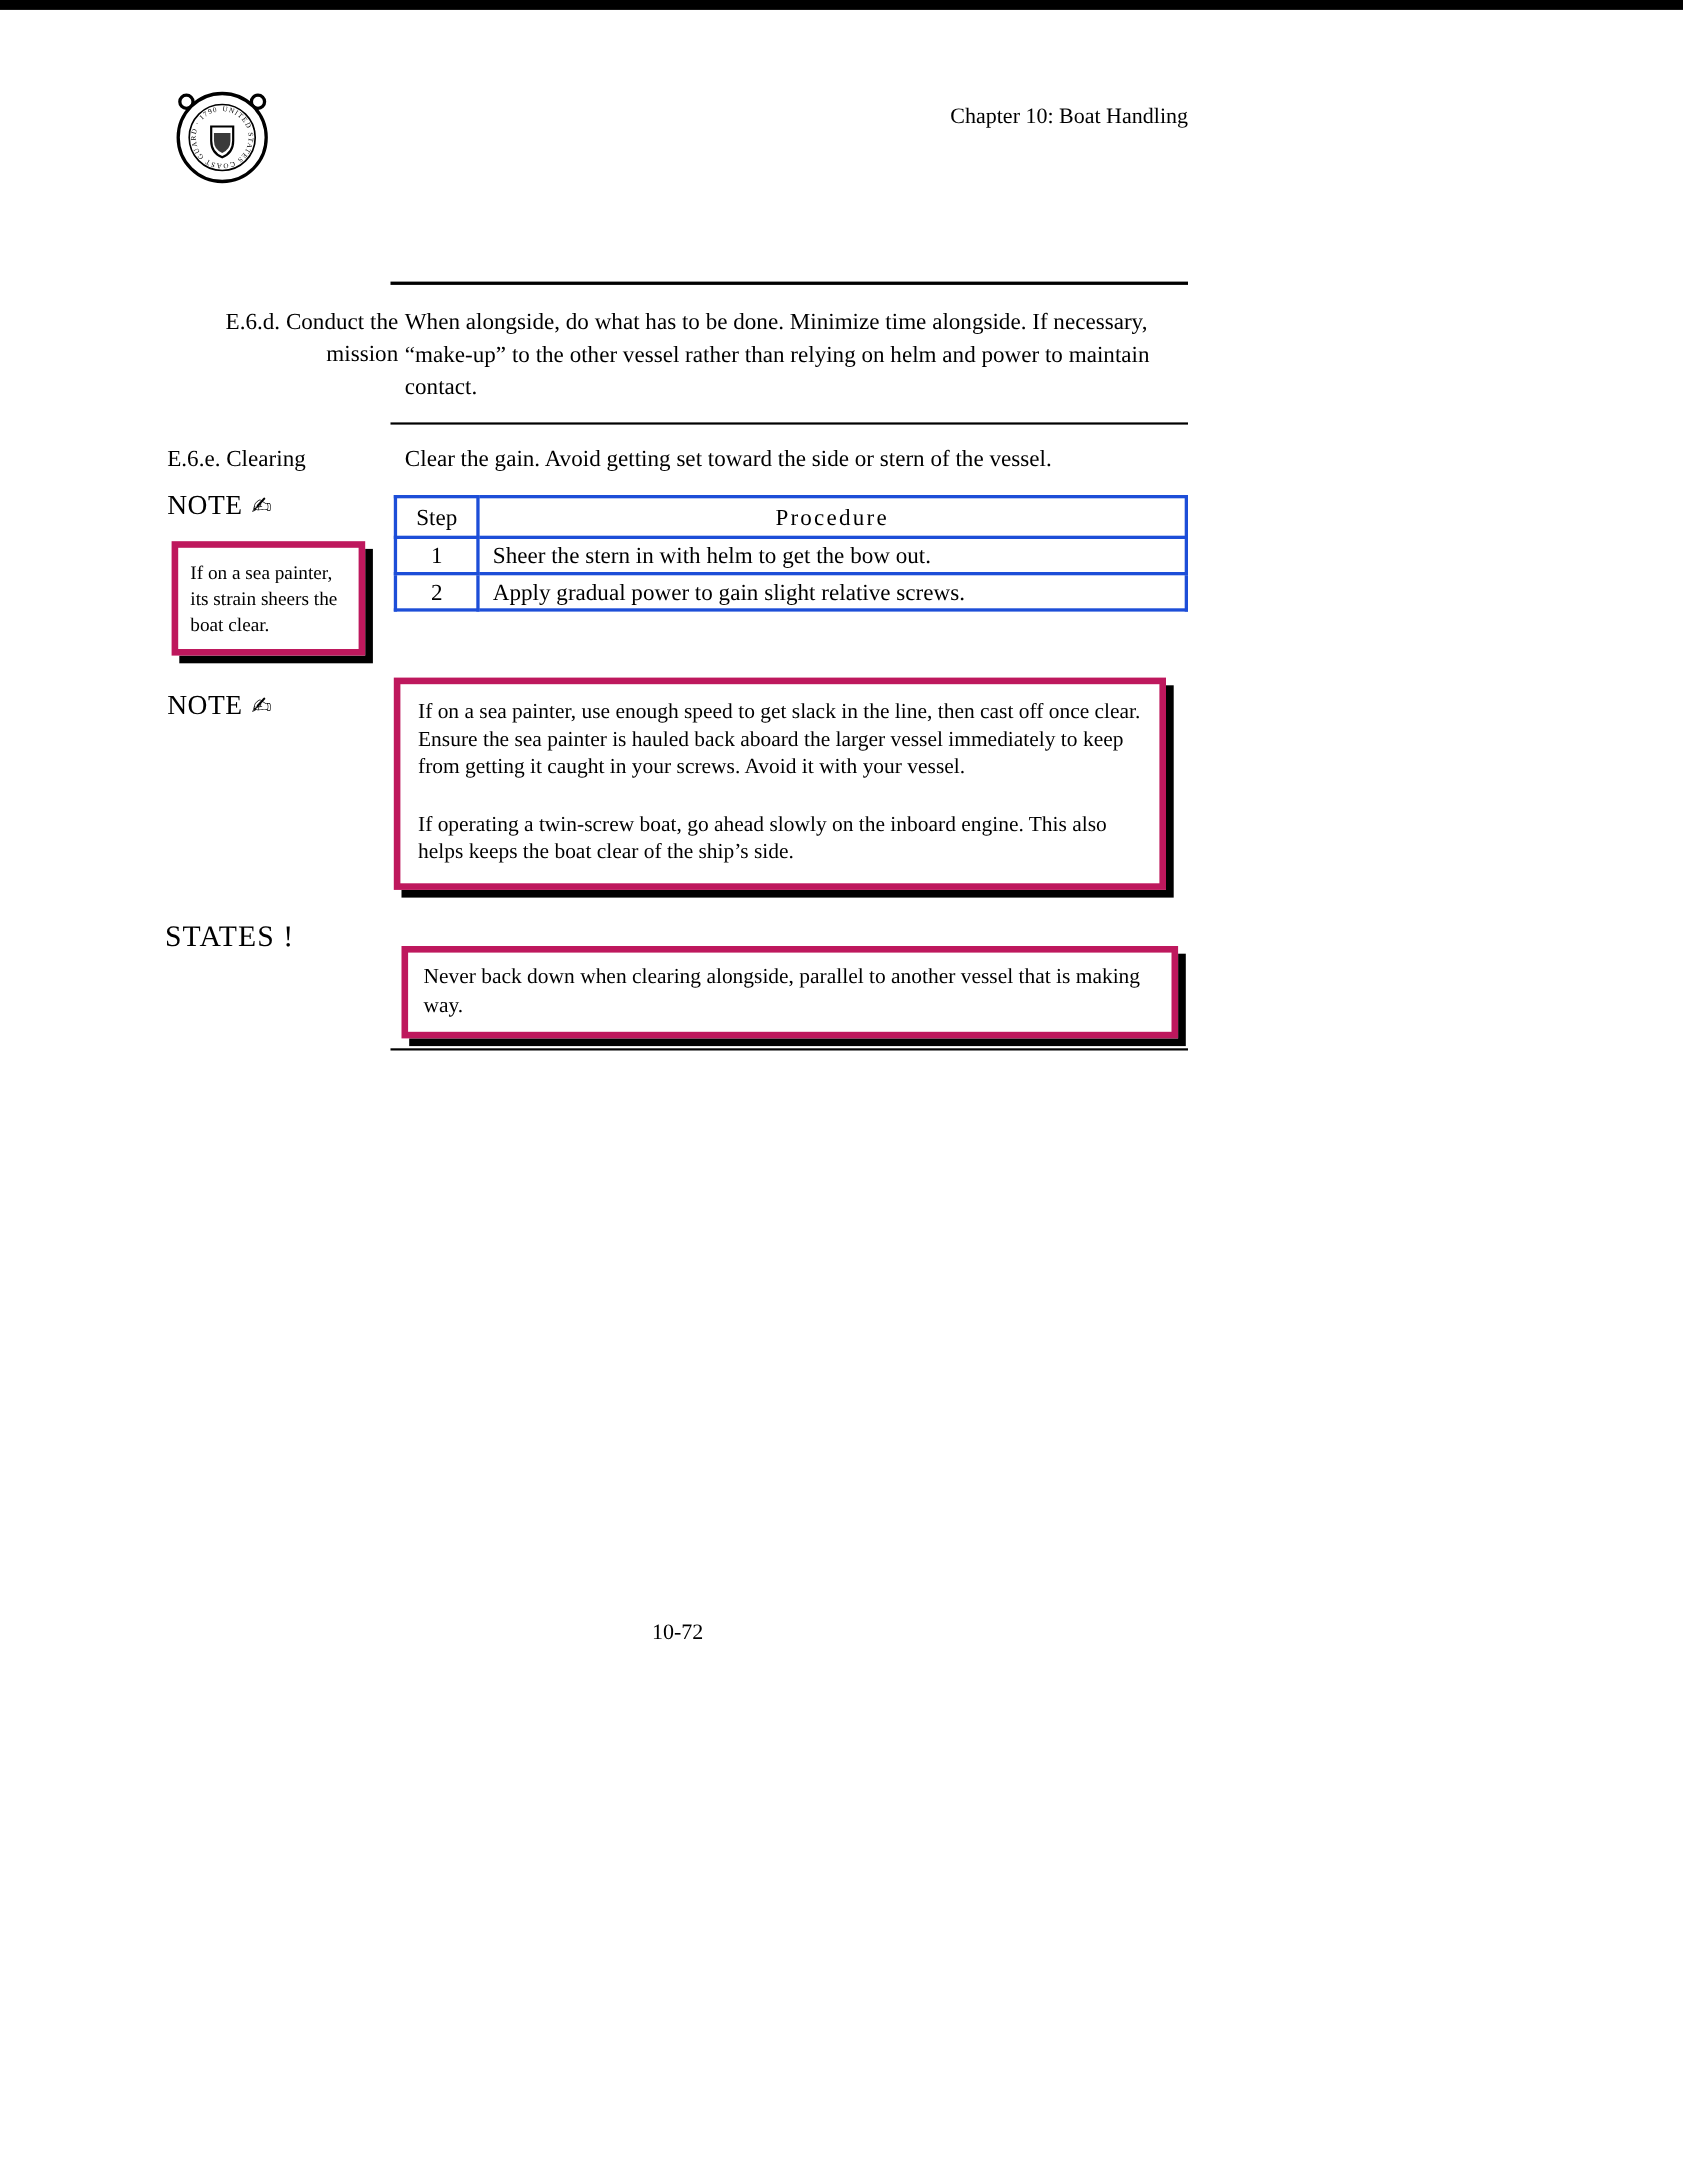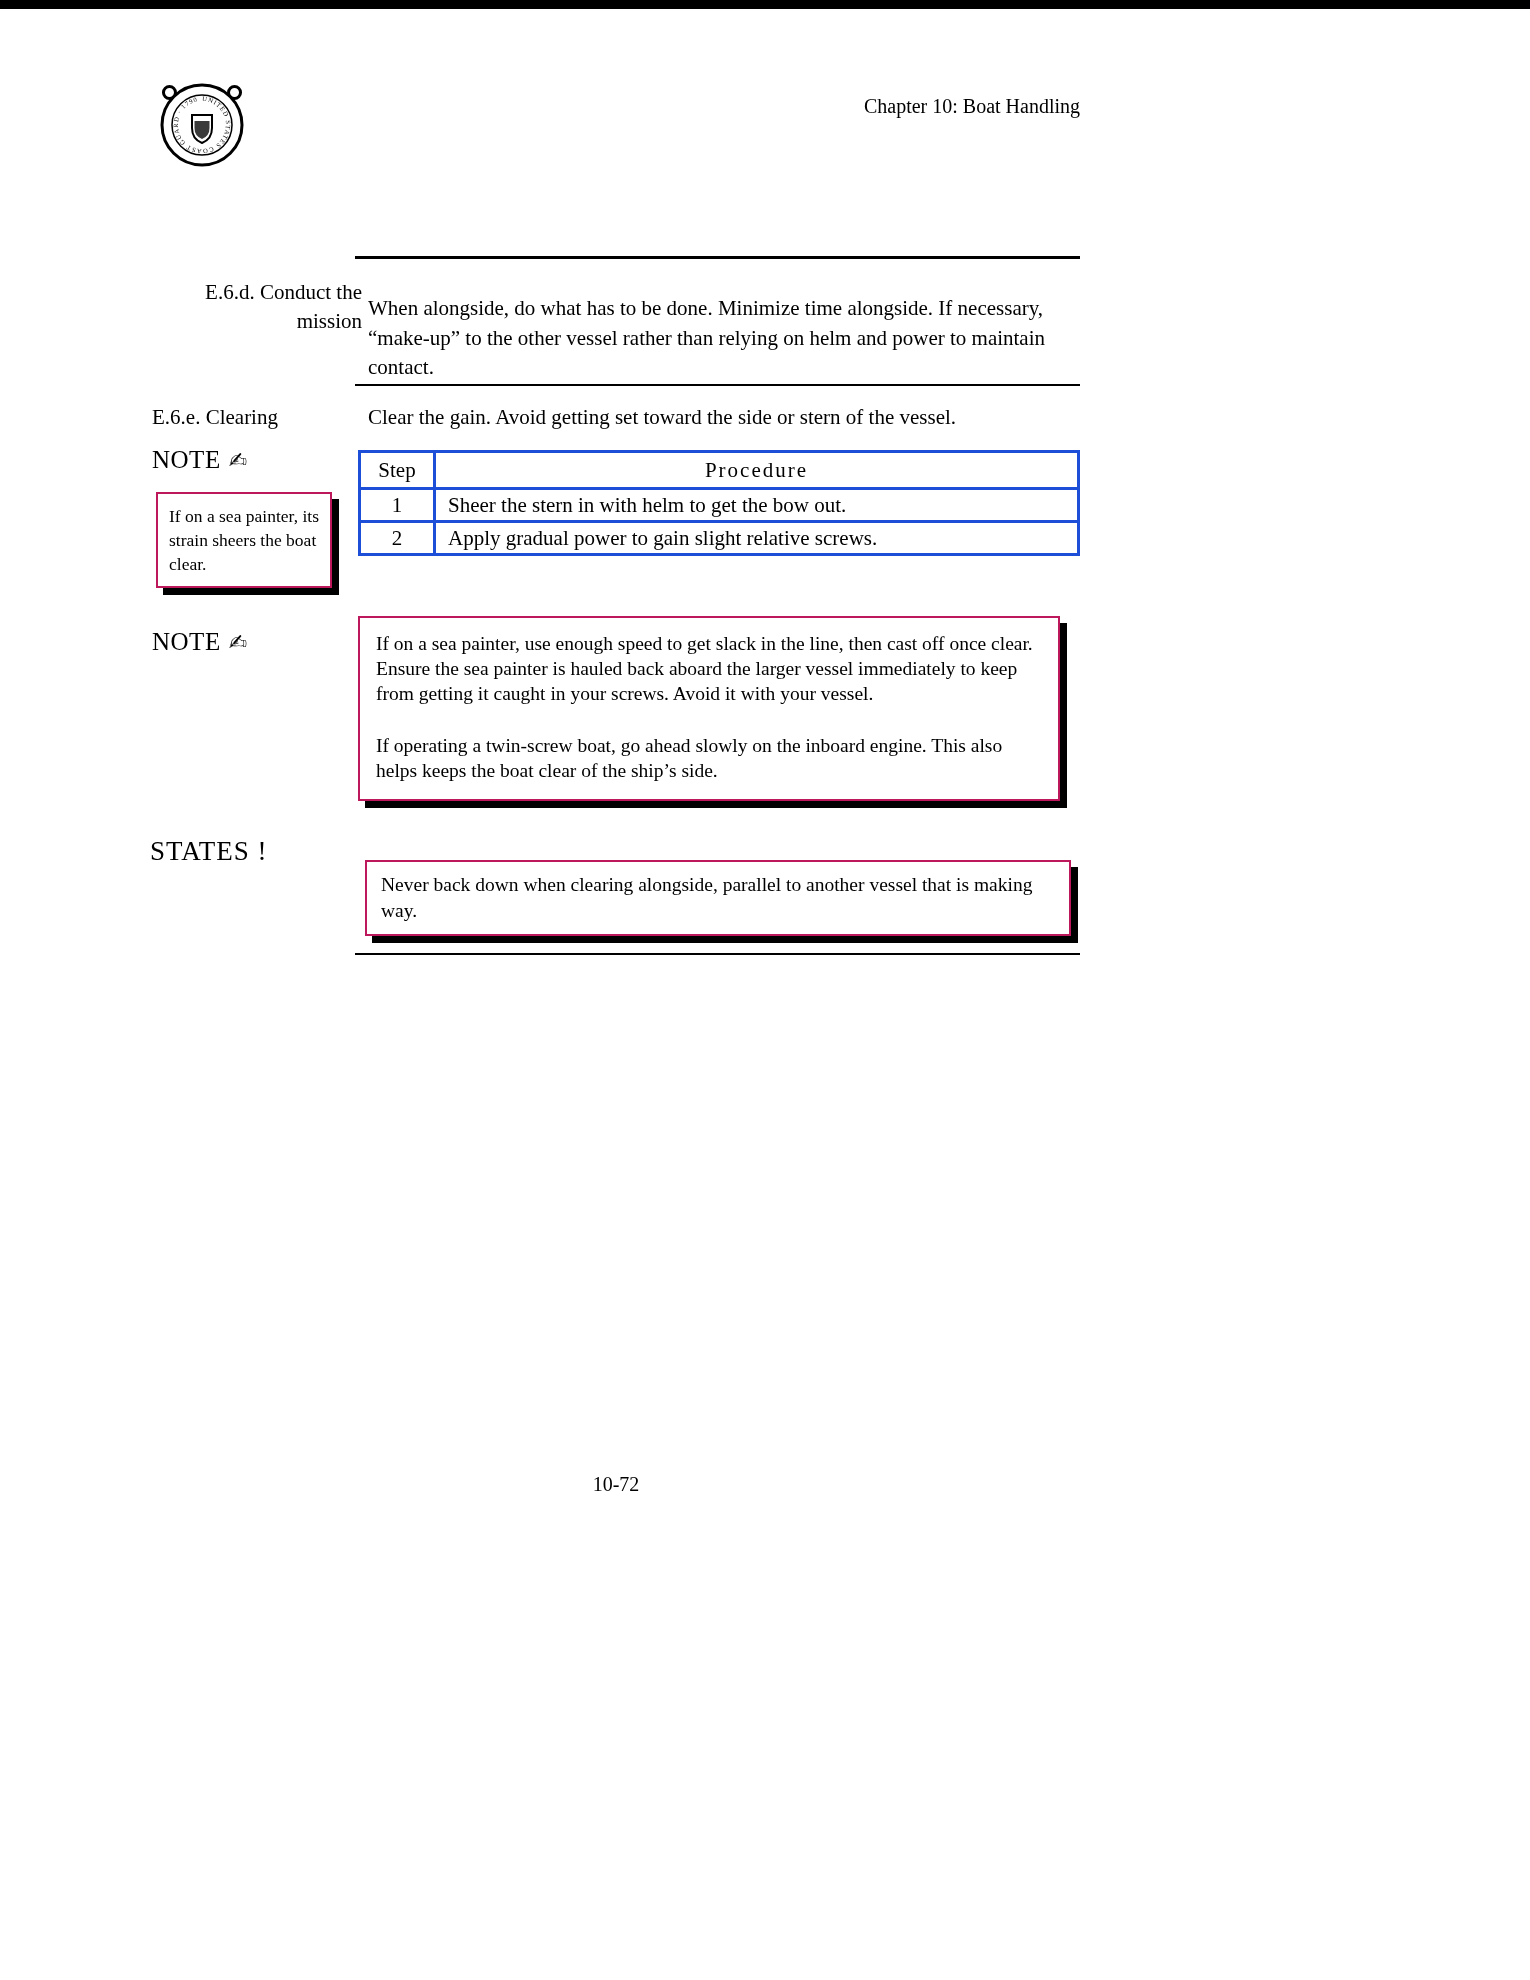--- a/index.html
+++ b/index.html
@@ -23,35 +23,35 @@
   }
   .rule{position:absolute;left:355px;width:725px;border-top:3px solid #000;height:0;}
   #rule-1{top:256px;}
   #rule-2{top:384px;border-top-width:2px;}
   #rule-3{top:953px;border-top-width:2px;}
 
   .side-label{position:absolute;left:152px;width:210px;font-size:21px;line-height:29px;}
   .body-text{position:absolute;left:368px;width:705px;font-size:21px;line-height:29.5px;}
 
   #label-d{top:278px;text-align:right;}
-  #body-d{top:278px;width:698px;margin-top:16px;}
+  #body-d{top:278px;width:698px;}
   #label-e{top:403px;}
   #body-e{top:403px;width:712px;}
 
   .note-label{
     position:absolute;left:152px;font-size:25px;letter-spacing:0.5px;
     white-space:nowrap;
   }
   .note-label .pen{font-family:"DejaVu Sans",sans-serif;font-size:22px;margin-left:8px;}
   #note-1{top:446px;}
   #note-2{top:628px;}
   #caution-label{top:836px;font-size:27px;letter-spacing:1px;position:absolute;left:150px;white-space:nowrap;}
 
   .shadow-box{
-    border:2px solid #be185d;
+    border:6px solid #be185d;
     box-shadow:7px 7px 0 #000;
     background:#fff;
     box-sizing:border-box;
     position:absolute;
   }
   #note-box-1{
     left:156px;top:492px;width:176px;
     padding:10px 11px;
     font-size:17.5px;line-height:24px;
   }

